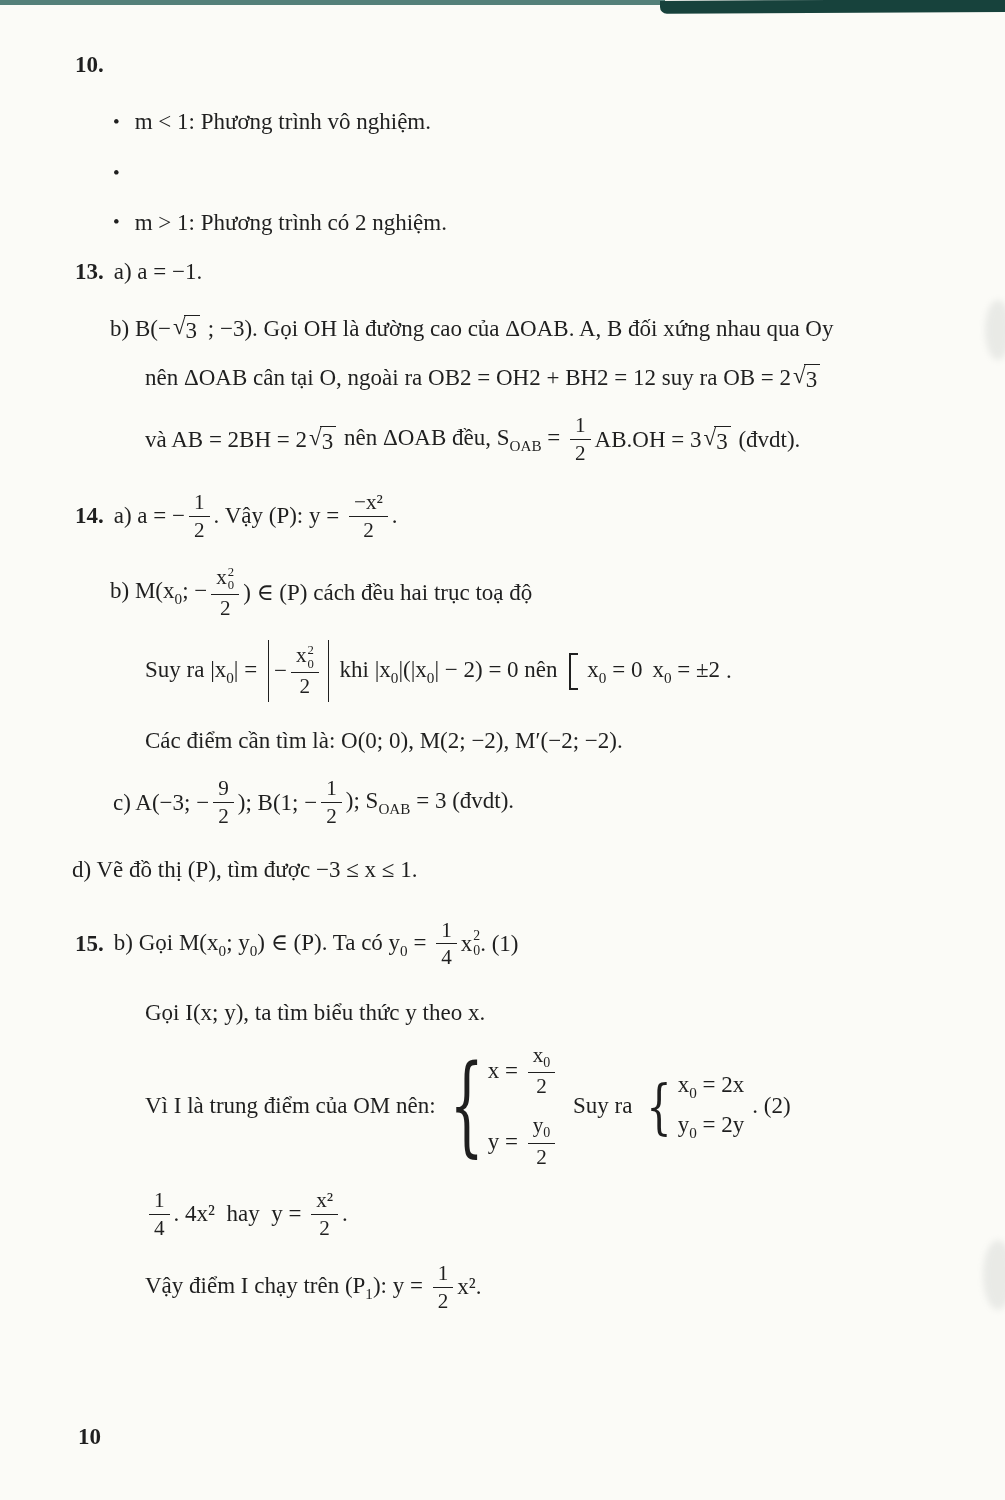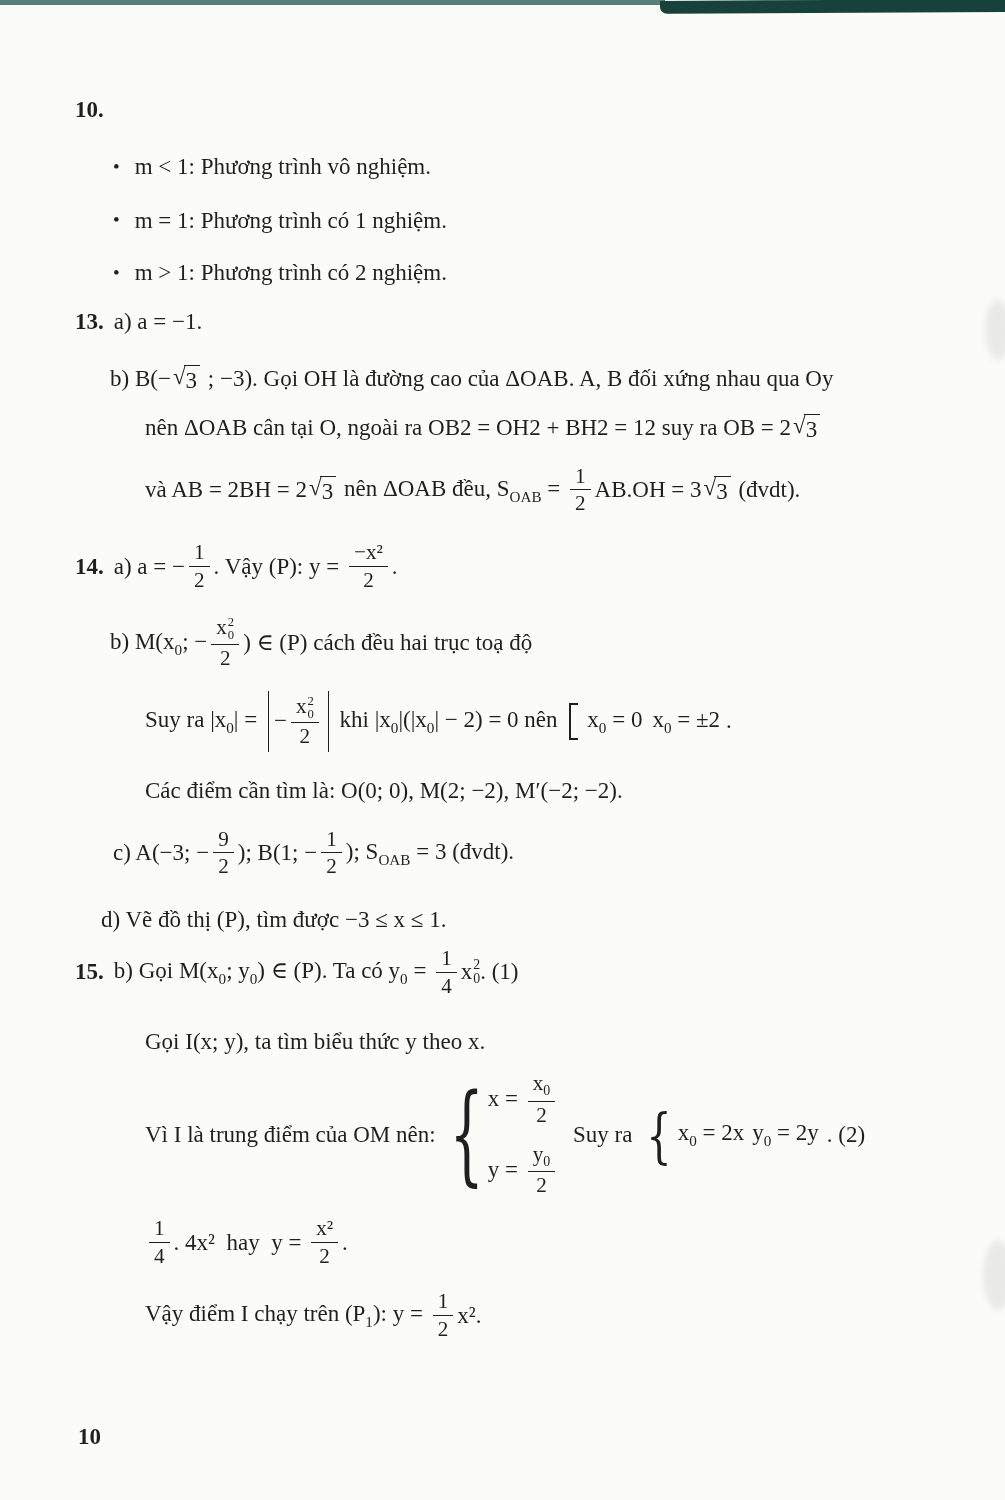--- a/index.html
+++ b/index.html
@@ -21,21 +21,21 @@
     position: absolute; top: 0; right: 0;
     width: 345px; height: 13px;
     background: #17423c;
     border-bottom-left-radius: 7px;
     transform: skewY(-0.3deg);
   }
   .smudge { position: absolute; background: #9aa09e; opacity: .18; border-radius: 50%; filter: blur(3px); }
   .smudge-1 { right: -6px; top: 300px; width: 26px; height: 60px; }
   .smudge-2 { right: -8px; top: 1240px; width: 30px; height: 70px; }
 
-  .content { padding-top: 95px; }
+  .content { padding-top: 50px; }
 
   .line {
     display: flex;
     align-items: center;
     font-size: 23px;
     line-height: 1.32;
   }
   .line span { white-space: pre; }
   .b { font-weight: bold; }
   .pnum { margin-right: 10px; }
@@ -84,21 +84,21 @@
   .ccol { display: flex; flex-direction: row; gap: 10px; }
   .crow { display: block; }
 
   
   .system { display: inline-flex; align-items: center; margin: 0 8px; }
   .brace { display: inline-block; transform-origin: center; font-family: "DejaVu Serif", serif; }
   .brace-lg { font-size: 54px; line-height: 1; transform: scaleY(2.0); margin-right: 4px; }
   .brace-sm { font-size: 40px; line-height: 1; transform: scaleY(1.5); margin-right: 6px; }
   .scol { display: flex; flex-direction: column; gap: 14px; }
   .srow { display: flex; align-items: center; }
-  .scol-sm { display: flex; flex-direction: row; gap: 8px; justify-content: flex-end; }
+  .scol-sm { display: flex; flex-direction: column; gap: 8px; justify-content: flex-end; }
 
   .page-number {
     position: absolute; left: 78px; top: 1424px;
     font-size: 23px; font-weight: bold; text-align: right;
   }
 </style>
 </head>
 <body>
 
 <div class="artifact-top-left"></div>
@@ -111,21 +111,20 @@
   <div class="line" style="margin-left:75px">
     <span class="b pnum">10.</span>
   </div>
 
   <div class="line" style="margin-left:113px; margin-top:27px">
     <span class="bullet">•</span>
     <span>m &lt; 1: Phương trình vô nghiệm.</span>
   </div>
   <div class="line" style="margin-left:113px; margin-top:23px">
     <span class="bullet">•</span>
-    <span>m = 1: Phương trình có 1 nghiệm.</span>
   </div>
   <div class="line" style="margin-left:113px; margin-top:22px">
     <span class="bullet">•</span>
     <span>m &gt; 1: Phương trình có 2 nghiệm.</span>
   </div>
 
   <div class="line" style="margin-left:75px; margin-top:19px">
     <span class="b pnum">13.</span>
     <span>a) a = −1.</span>
   </div>
@@ -185,25 +184,25 @@
   </div>
 
   <div class="line" style="margin-left:113px; margin-top:20px">
     <span>c) A(−3; −</span>
     <span class="frac"><span class="fn">9</span><span class="fd">2</span></span>
     <span>); B(1; −</span>
     <span class="frac"><span class="fn">1</span><span class="fd">2</span></span>
     <span><span>); S</span><sub>OAB</sub><span> = 3 (đvdt).</span></span>
   </div>
 
-  <div class="line" style="margin-left:101px; margin-top:26px">
+  <div class="line" style="margin-left:72px; margin-top:26px">
     <span>d) Vẽ đồ thị (P), tìm được −3 ≤ x ≤ 1.</span>
   </div>
 
-  <div class="line" style="margin-left:75px; margin-top:10px">
+  <div class="line" style="margin-left:75px; margin-top:32px">
     <span class="b pnum">15.</span>
     <span><span>b) Gọi M(x</span><sub>0</sub><span>; y</span><sub>0</sub><span>) ∈ (P). Ta có y</span><sub>0</sub><span> = </span></span>
     <span class="frac"><span class="fn">1</span><span class="fd">4</span></span>
     <span class="xterm"><span>x</span><span class="ss"><span class="st">2</span><span class="sb">0</span></span></span>
     <span>. (1)</span>
   </div>
 
   <div class="line" style="margin-left:145px; margin-top:28px">
     <span>Gọi I(x; y), ta tìm biểu thức y theo x.</span>
   </div>

